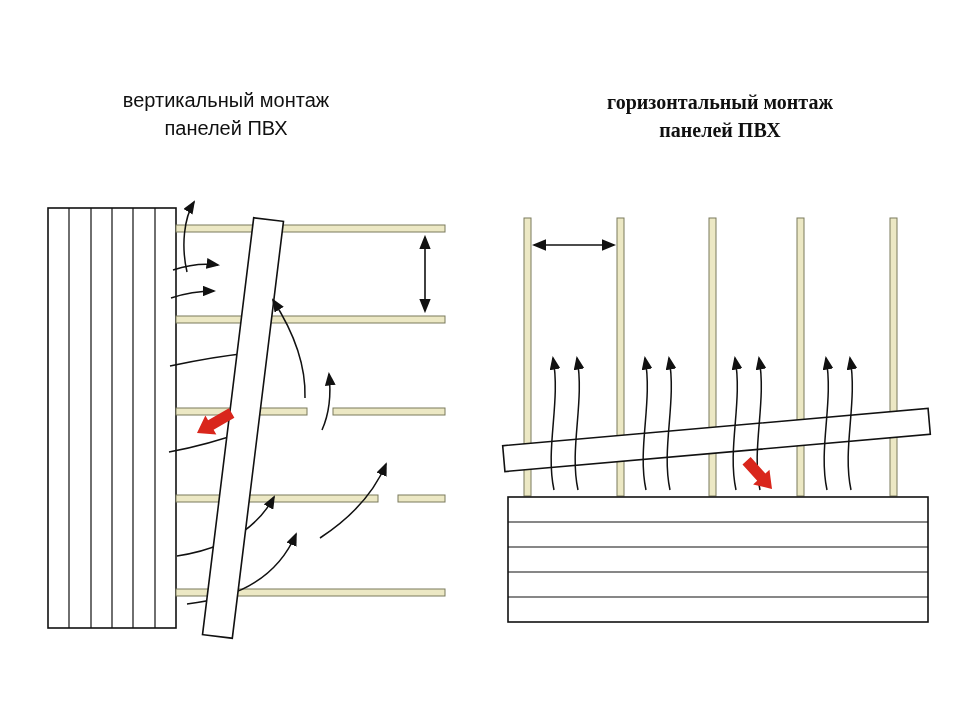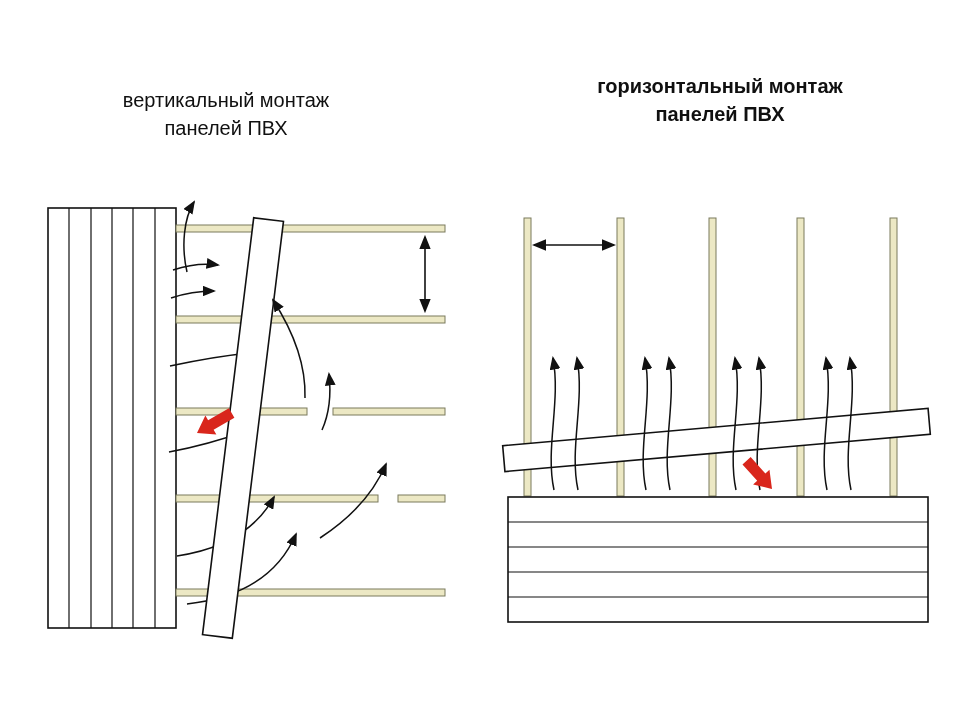--- a/index.html
+++ b/index.html
@@ -12,21 +12,21 @@
   .canvas{position:relative;width:960px;height:720px;background:var(--background,#fff);}
   .title{
     position:absolute;
     text-align:center;
     color:var(--text,#101010);
     font-size:20px;
     line-height:1.4;
     white-space:pre-line;
   }
   .title.left{left:56px;top:86px;width:340px;font-weight:500;}
-  .title.right{left:530px;top:72px;width:380px;font-weight:600;}
+  .title.right{left:530px;top:88px;width:380px;font-weight:600;font-family:Liberation Serif, serif;}
   svg{position:absolute;left:0;top:0;}
   .panel{fill:var(--panel-fill,#fff);stroke:var(--line,#111);stroke-width:1.6;}
   .panel-line{stroke:var(--line,#111);stroke-width:1.2;fill:none;}
   .batten{fill:var(--batten-fill,#ece8c4);stroke:var(--batten-stroke,#7a7a5c);stroke-width:1;}
   .flow{fill:none;stroke:var(--line,#111);stroke-width:1.5;}
   .measure{fill:none;stroke:var(--line,#111);stroke-width:1.6;}
   .red-arrow{fill:var(--arrow-red,#d9261c);}
 </style>
 </head>
 <body>

